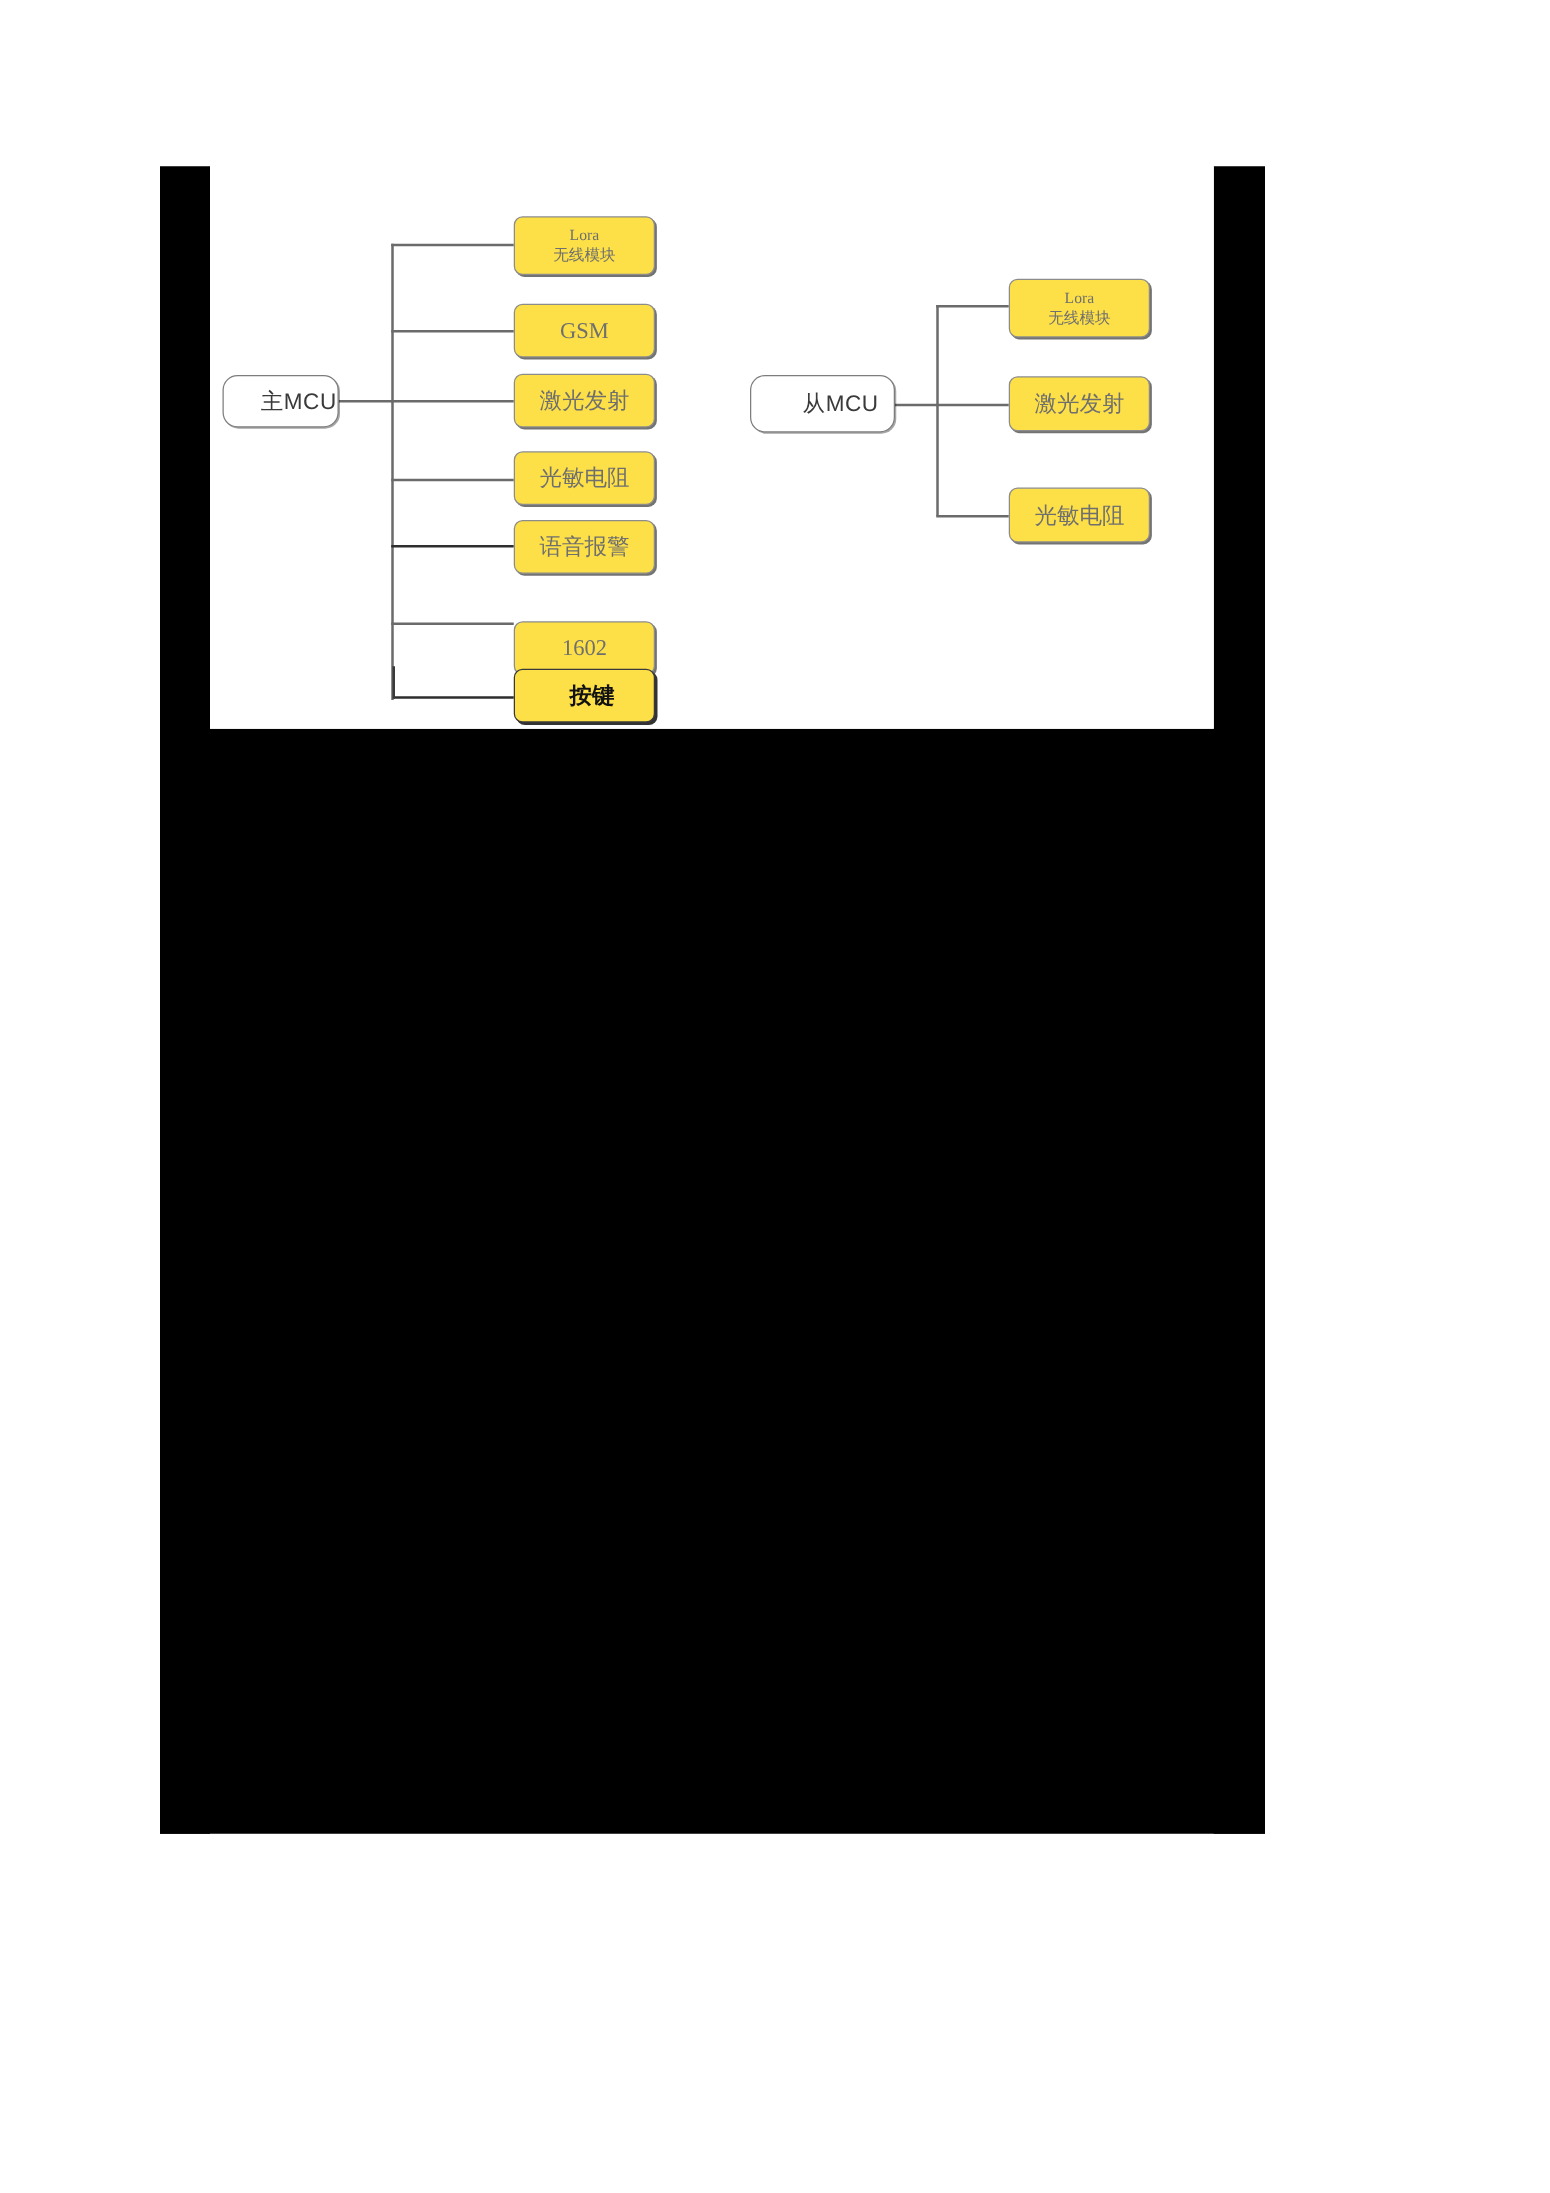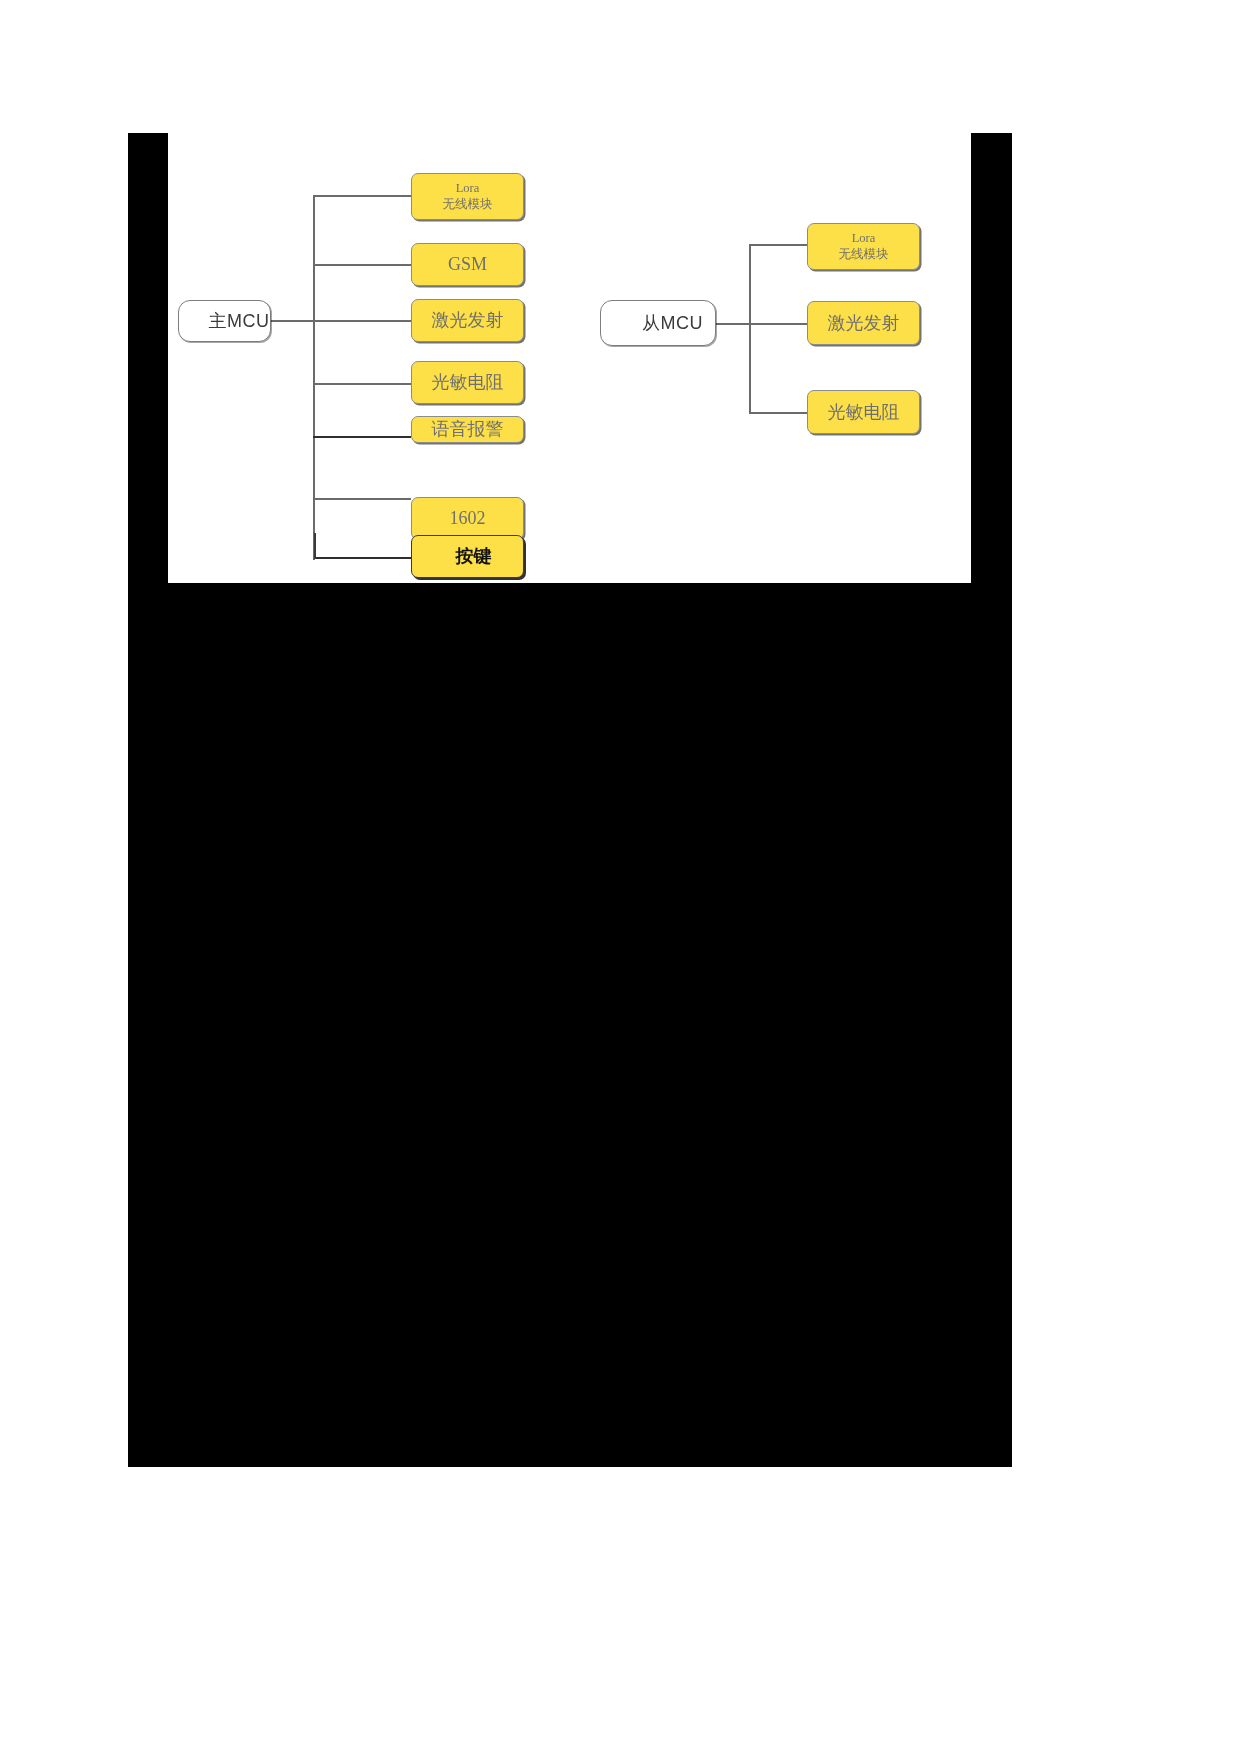--- a/index.html
+++ b/index.html
@@ -108,21 +108,21 @@
     </div>
 
     <div class="node small" style="left:243px;top:166px;width:113px;height:43px;">
       <span class="ln">激光发射</span>
     </div>
 
     <div class="node small" style="left:243px;top:228px;width:113px;height:43px;">
       <span class="ln">光敏电阻</span>
     </div>
 
-    <div class="node small" style="left:243px;top:283px;width:113px;height:27px;">
+    <div class="node small" style="left:243px;top:283px;width:113px;height:43px;">
       <span class="ln">语音报警</span>
     </div>
 
     <div class="node small" style="left:243px;top:364px;width:113px;height:43px;">
       <span class="ln">1602</span>
     </div>
 
     <div class="node small emph" style="left:243px;top:402px;width:113px;height:43px;">
       <span class="ln">按键</span>
     </div>

